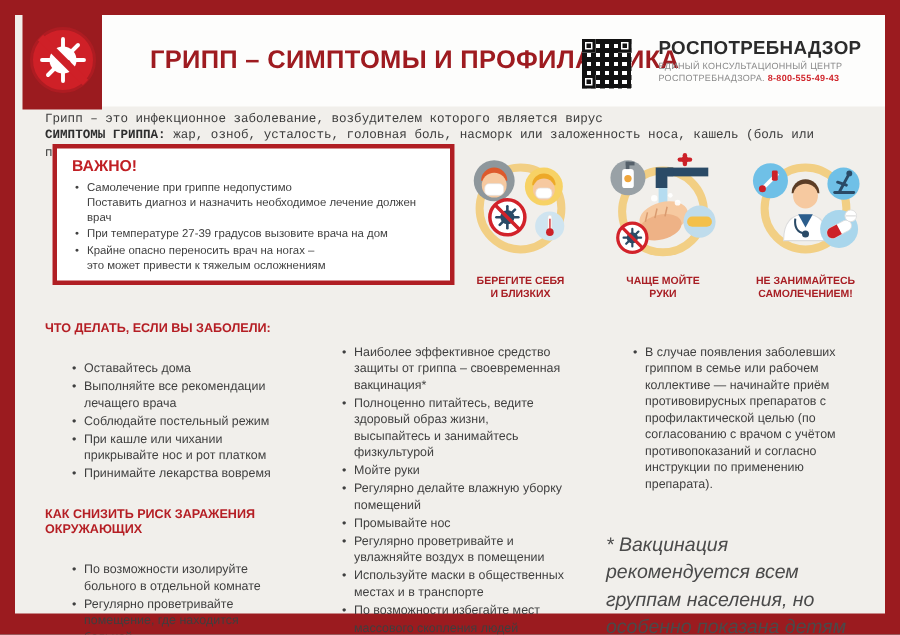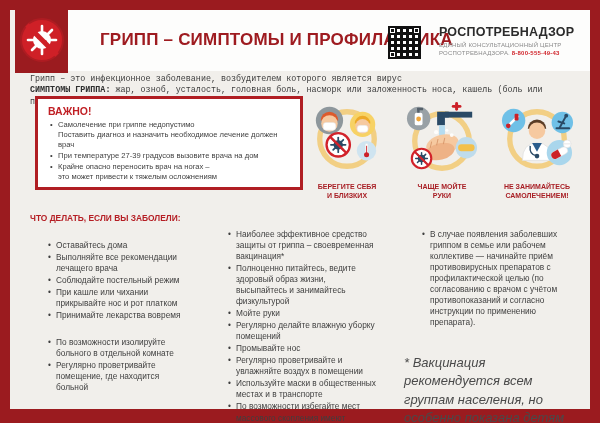--- a/index.html
+++ b/index.html
@@ -216,36 +216,37 @@
   <div class="cols">
     <div class="col">
       <p class="col-heading">ЧТО ДЕЛАТЬ, ЕСЛИ ВЫ ЗАБОЛЕЛИ:</p>
       <ul>
           <li>Оставайтесь дома</li>
           <li>Выполняйте все рекомендации лечащего врача</li>
           <li>Соблюдайте постельный режим</li>
           <li>При кашле или чихании прикрывайте нос и рот платком</li>
           <li>Принимайте лекарства вовремя</li>
         </ul>
+      <p class="col-heading second">КАК СНИЗИТЬ РИСК ЗАРАЖЕНИЯ ОКРУЖАЮЩИХ</p>
       <ul>
           <li>По возможности изолируйте больного в отдельной комнате</li>
           <li>Регулярно проветривайте помещение, где находится больной</li>
         </ul>
     </div>
 
     <div class="col">
       <ul>
           <li>Наиболее эффективное средство защиты от гриппа – своевременная вакцинация*</li>
           <li>Полноценно питайтесь, ведите здоровый образ жизни, высыпайтесь и занимайтесь физкультурой</li>
           <li>Мойте руки</li>
           <li>Регулярно делайте влажную уборку помещений</li>
           <li>Промывайте нос</li>
           <li>Регулярно проветривайте и увлажняйте воздух в помещении</li>
           <li>Используйте маски в общественных местах и в транспорте</li>
-          <li>По возможности избегайте мест массового скопления имеют</li>
+          <li>По возможности избегайте мест массового скопления людей</li>
           <li>Избегайте тесных контактов с людьми, которые имеют признаки заболевания (кашель, чихание)</li>
         </ul>
     </div>
 
     <div class="col">
       <ul>
           <li>В случае появления заболевших гриппом в семье или рабочем коллективе — начинайте приём противовирусных препаратов с профилактической целью (по согласованию с врачом с учётом противопоказаний и согласно инструкции по применению препарата).</li>
         </ul>
       <div class="footnote">* Вакцинация рекомендуется всем группам населения, но особенно показана детям начиная с 6 месяцев, людям, страдающим хроническими заболеваниями, беременным женщинам, а также лицам из групп профессионального риска — медицинским работникам, учителям, студентам, работникам сферы обслуживания и транспорта. Вакцинация должна проводиться за 2–3 недели до начала роста заболеваемости.</div>
       <div class="more-link">Подробнее на www.rospotrebnadzor.ru</div>

